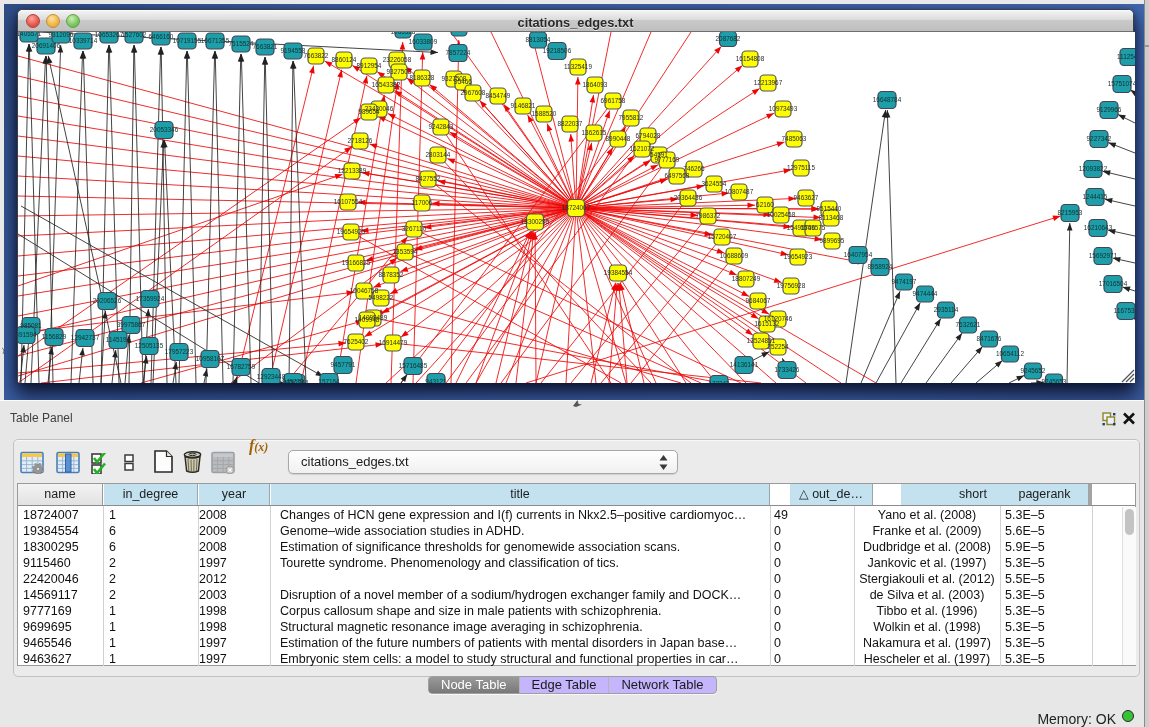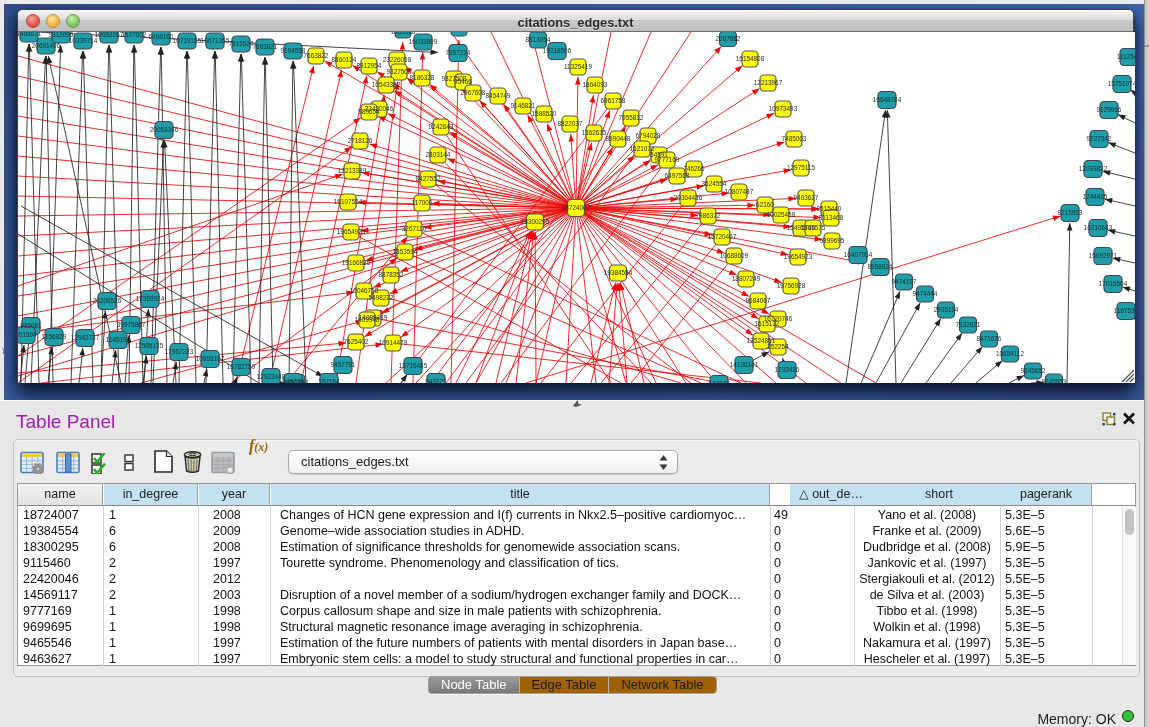--- a/index.html
+++ b/index.html
@@ -14,47 +14,47 @@
   box-shadow:inset 0 1px 0 #fafafa; }
 .tl { position:absolute; top:3.5px; width:14px; height:14px; border-radius:50%; }
 #tl-r { left:8px; background:radial-gradient(circle at 40% 30%, #f8a6a0, #ea5b51 55%, #ce3a30); border:1px solid #b2423a;}
 #tl-y { left:28px; background:radial-gradient(circle at 40% 30%, #fbe2a3, #f4b84a 55%, #dd9b2d); border:1px solid #c08f35;}
 #tl-g { left:48px; background:radial-gradient(circle at 40% 30%, #c9f0af, #80c965 55%, #5daa42); border:1px solid #65a04c;}
 #title { position:absolute; top:4.5px; width:100%; text-align:center; font-size:12.8px; font-weight:bold; color:#2a2a2a;
   text-shadow:0 1px 0 rgba(255,255,255,0.6); }
 #rightstrip { position:absolute; left:1144px; top:0; width:5px; height:727px; background:#cdcdcd; border-left:1px solid #8a8a8a; }
 #rightstrip .div1 { position:absolute; top:45px; left:0; width:5px; height:2px; background:#999; }
 #tablepanel { position:absolute; left:0; top:400px; width:1144px; height:327px; background:#e7e7e7; border-top:1px solid #fdfdfd; }
-#tp-title { position:absolute; left:10px; top:10px; font-size:19px; color:#a21caf;margin-left:6px; }
+#tp-title { position:absolute; left:10px; top:10px; font-size:12px; color:#404040; }
 #innerpanel { position:absolute; left:13px; top:38px; width:1127px; height:238px; background:#ebebeb;
   border:1px solid #c2c2c2; border-radius:5px; box-shadow:inset 0 1px 0 #f8f8f8; }
 .tbicon { position:absolute; top:50px; }
 #dropdown { position:absolute; left:288px; top:49px; width:390px; height:24px; background:linear-gradient(#ffffff,#f0f0f0);
   border:1px solid #a8a8a8; border-radius:5px; box-shadow:0 1px 1px rgba(0,0,0,0.12); font-size:13px; color:#1a1a1a;
   line-height:22px; padding-left:12px; }
 #dd-ar { position:absolute; right:8px; top:3px; width:11px; height:17px; }
 #tablebox { position:absolute; left:17px; top:82px; width:1119px; height:183px; background:#fff; border:1px solid #9a9a9a;padding-left:30px; }
 #thead { position:absolute; left:0; top:0; width:1117px; height:22px; border-bottom:1px solid #8c8c8c; font-size:12.5px; color:#1d1d1d; }
 .th { position:absolute; top:0; height:21px; line-height:21px; text-align:center; background:#c3e1ef; border-right:1px solid #98a6ad; }
 #th0 { left:0; width:85px; background:linear-gradient(#f3f3f3,#e2e2e2); border-right:1px solid #9a9a9a; }
 #tbody { position:absolute; left:0; top:23px; width:1117px; height:160px; font-size:12.5px; color:#111; }
 .tr { position:relative; height:16px; line-height:16px; white-space:nowrap; }
 .tr div { position:absolute; top:0; height:16px; overflow:hidden; }
 .c0 { left:5px; width:80px; }
 .c1 { left:91px; width:85px; }
-.c2 { left:195px; width:64px; }
+.c2 { left:181px; width:64px; }
 .c3 { left:262px; width:488px; }
 .c4 { left:756px; width:78px; }
 .c5 { left:836px; width:146px; text-align:center; }
 .c6 { left:987px; width:86px; }
 .colline { position:absolute; top:22px; height:160px; width:1px; background:#d2d2d2; }
 #vscroll { position:absolute; left:1104px; top:23px; width:14px; height:158px; background:#fafafa; border-left:1px solid #e0e0e0; }
 #vthumb { position:absolute; left:2px; top:2px; width:9px; height:26px; background:#c3c3c3; border-radius:5px; }
 #tabs { position:absolute; left:428px; top:275px; height:18px; border:1px solid #9f9f9f; border-radius:4px; overflow:hidden;
-  font-size:13px; display:flex; background:#a16207; box-shadow:0 1px 0 rgba(255,255,255,0.7); }
+  font-size:13px; display:flex; background:#c4b5fd; box-shadow:0 1px 0 rgba(255,255,255,0.7); }
 #tabs .seg { height:100%; line-height:16px; padding:0 12px; color:#1a1a1a; }
 #tabs .sel { background:linear-gradient(#9a9a9a,#787878); color:#fff; }
 #tabs .sep { width:1px; background:#b5b5b5; }
 #memory { position:absolute; right:28px; top:310px; font-size:14px; color:#222; }
 #memdot { position:absolute; right:10px; top:309px; width:12px; height:12px; border-radius:50%; background:#35c335; border:1px solid #2a2a2a; }
 #lefthandle { position:absolute; left:1px; top:348px; width:3px; height:7px; color:#555; font-size:7px; }
 </style></head>
 <body>
 <div id="app">
   <div id="blue">
@@ -864,22 +864,22 @@
           <path d="M5.5 16 L9.5 10.5 L1.5 10.5 Z" fill="#3a3a3a"></path>
         </svg>
     </div>
     <div id="tablebox">
       <div id="thead">
         <div class="th" id="th0" style="left:0;width:85px">name</div>
         <div class="th" style="left:86px;width:94px">in_degree</div>
         <div class="th" style="left:181px;width:71px">year</div>
         <div class="th" style="left:253px;width:499px">title</div>
         <div class="th" style="left:772px;width:83px">△ out_de…</div>
-        <div class="th" style="left:849px;width:145px">short</div>
-        <div class="th" style="left:983px;width:91px; border-right:1px solid #a3a3a3;">pagerank</div>
+        <div class="th" style="left:883px;width:145px">short</div>
+        <div class="th" style="left:983px;width:91px; border-right:4px solid #a3a3a3;">pagerank</div>
       </div>
       <div class="colline" style="left:85px"></div>
       <div class="colline" style="left:180px"></div>
       <div class="colline" style="left:252px"></div>
       <div class="colline" style="left:752px"></div>
       <div class="colline" style="left:836px"></div>
       <div class="colline" style="left:982px"></div>
       <div class="colline" style="left:1074px"></div>
       <div id="vscroll">
           <div id="vthumb"></div>
@@ -937,21 +937,21 @@
             <div class="c4">0</div>
             <div class="c5">de Silva et al. (2003)</div>
             <div class="c6">5.3E–5</div>
           </div>
 <div class="tr">
             <div class="c0">9777169</div>
             <div class="c1">1</div>
             <div class="c2">1998</div>
             <div class="c3">Corpus callosum shape and size in male patients with schizophrenia.</div>
             <div class="c4">0</div>
-            <div class="c5">Tibbo et al. (1998)</div>
+            <div class="c5">Tibbo et al. (1996)</div>
             <div class="c6">5.3E–5</div>
           </div>
 <div class="tr">
             <div class="c0">9699695</div>
             <div class="c1">1</div>
             <div class="c2">1998</div>
             <div class="c3">Structural magnetic resonance image averaging in schizophrenia.</div>
             <div class="c4">0</div>
             <div class="c5">Wolkin et al. (1998)</div>
             <div class="c6">5.3E–5</div>

